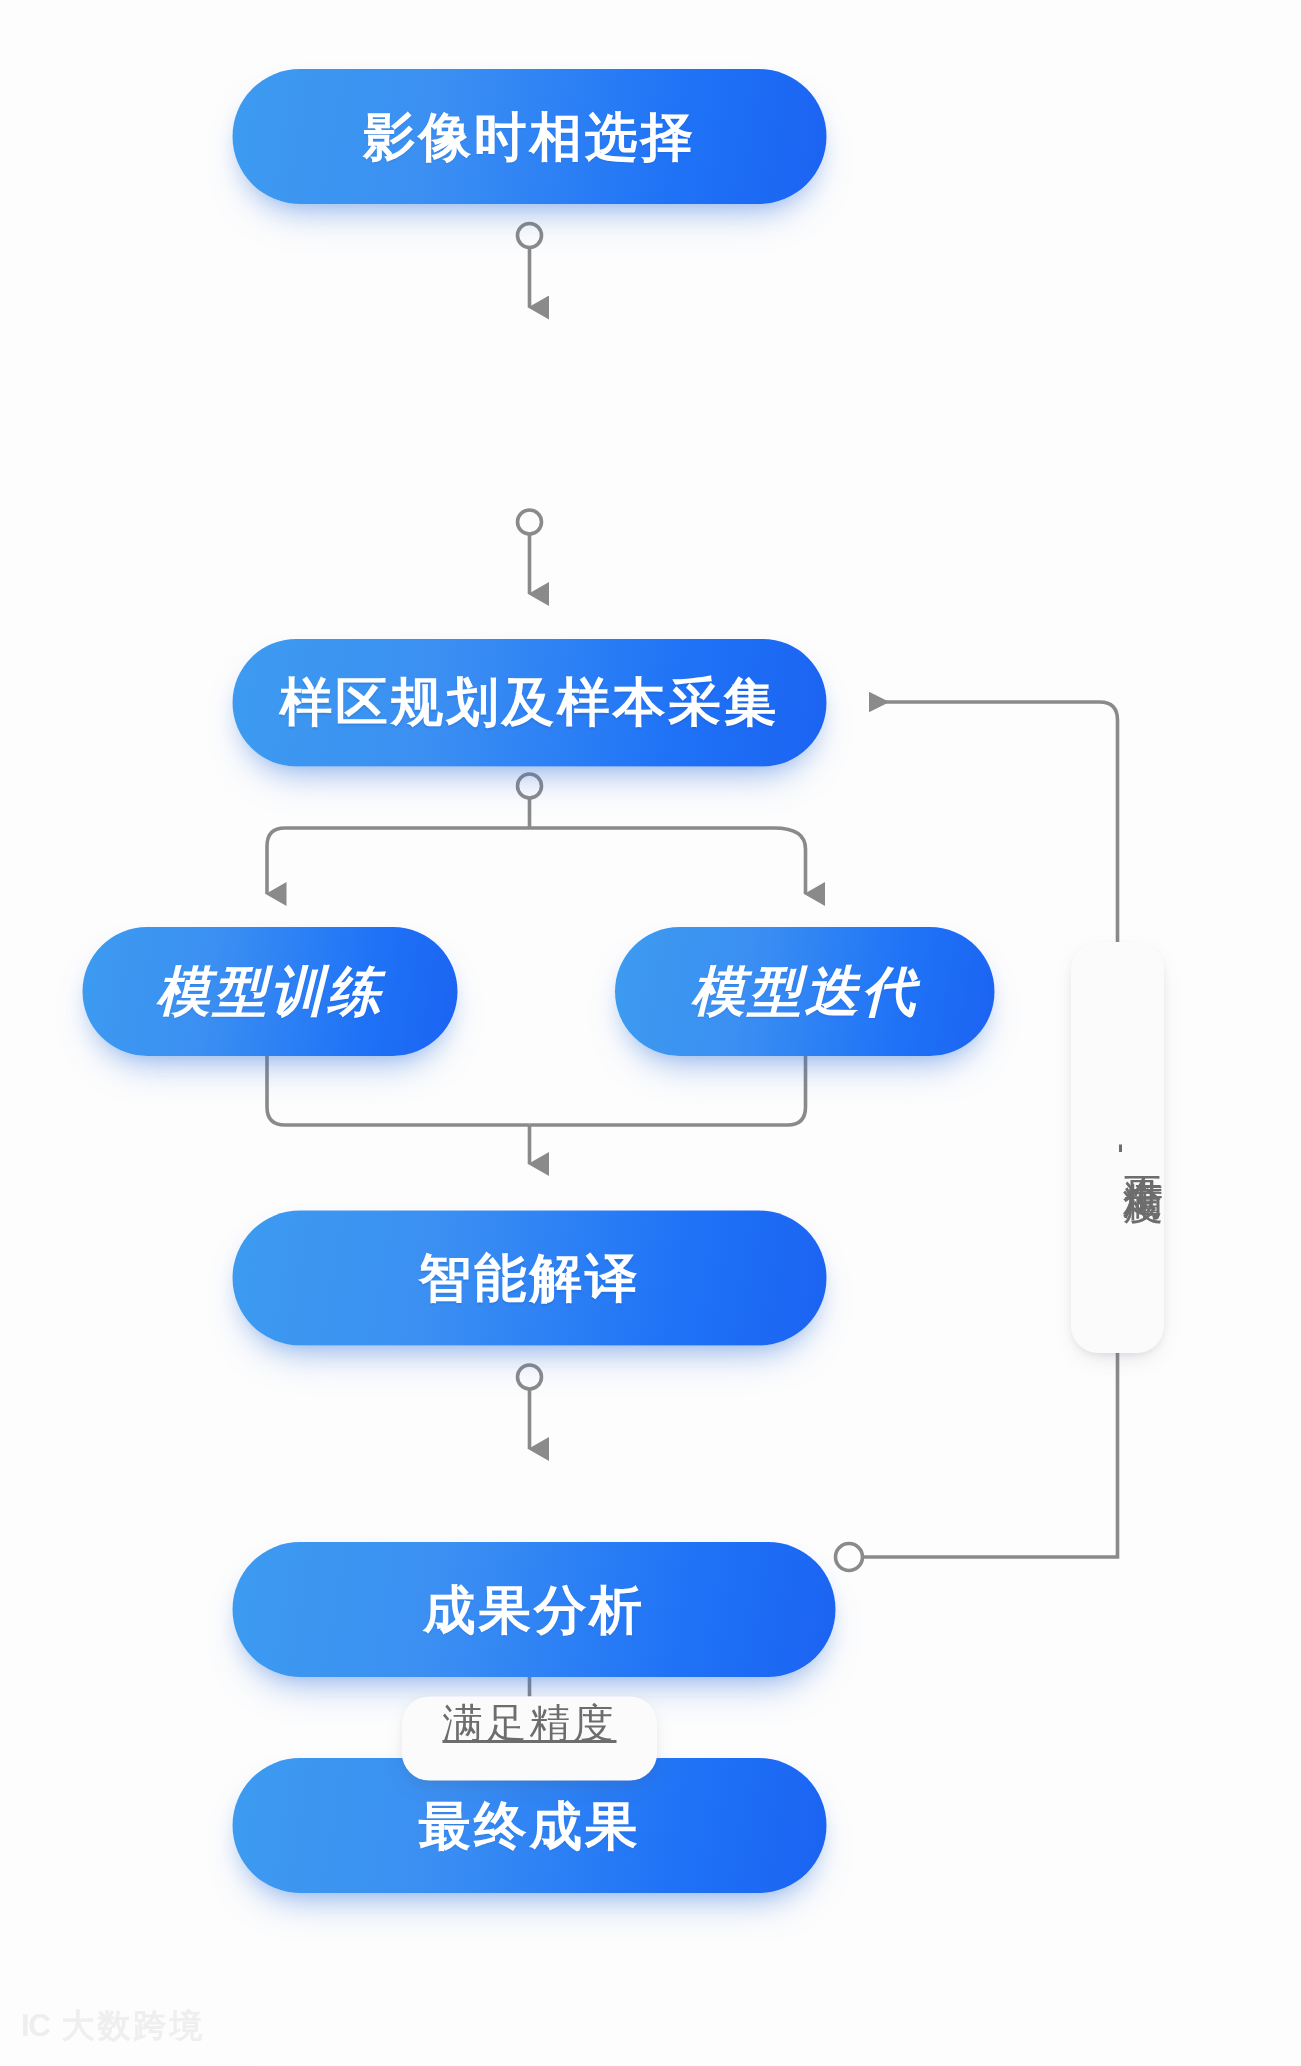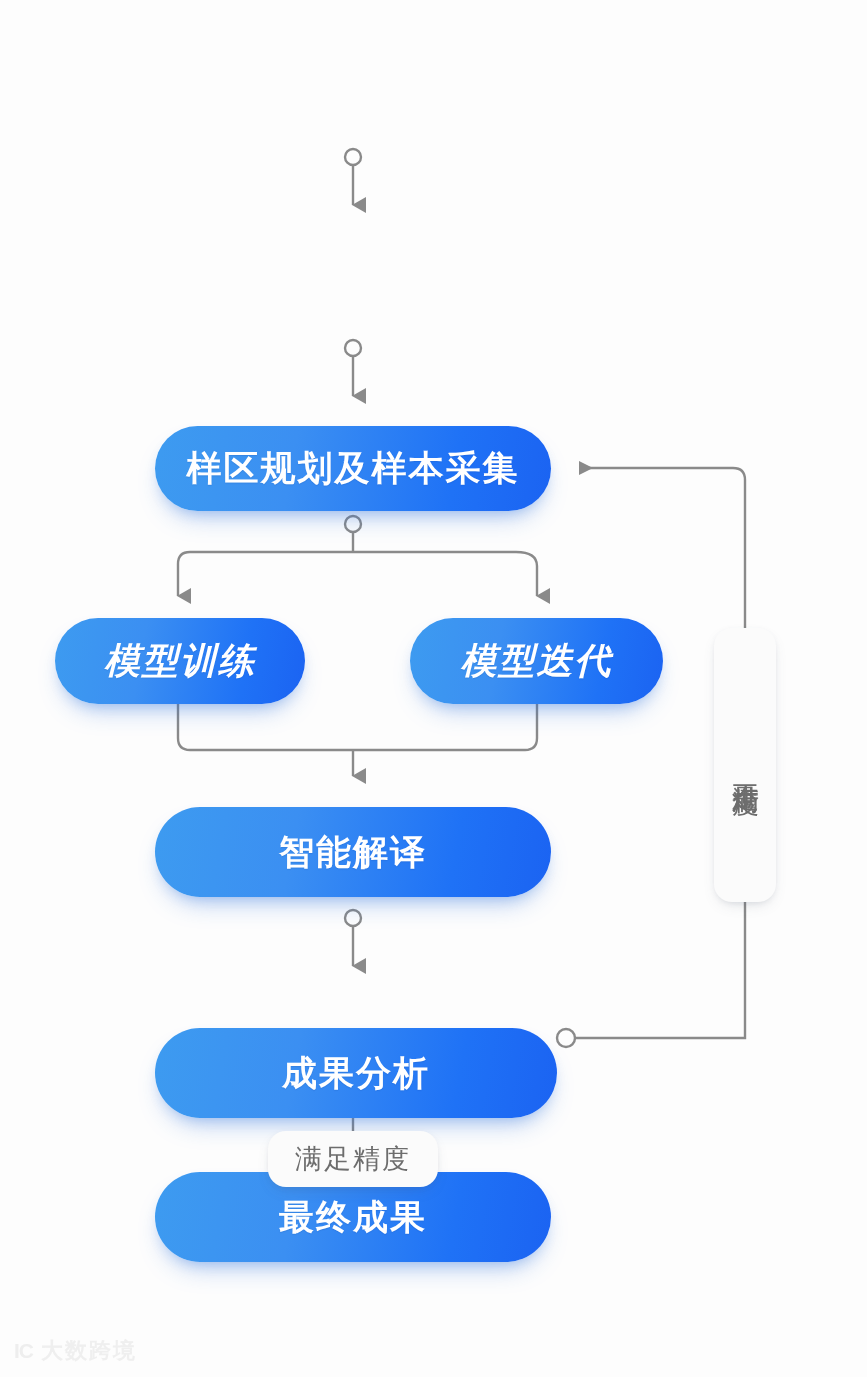--- a/index.html
+++ b/index.html
@@ -41,24 +41,25 @@
 
   
   .chip{
     position:absolute;
     z-index:4;
     background:#fbfbfb;
     border-radius:18px;
     color:#6d6d6d;
     font-weight:500;
     display:flex;
-    align-items:center;
+    align-items:flex-start;
     justify-content:center;
     box-shadow:0 6px 16px -6px rgba(80,90,110,.22),
                0 2px 6px -2px rgba(80,90,110,.14);
+    text-decoration:underline;
   }
   #chip-pass{
     left:268px;top:1131px;width:170px;height:56px;
     font-size:27px;letter-spacing:2px;
   }
   #chip-fail{
     left:714px;top:628px;width:62px;height:274px;
     font-size:27px;letter-spacing:1px;
     writing-mode:vertical-rl;
     text-orientation:upright;
@@ -134,20 +135,23 @@
 
       <g>
         <circle cx="566" cy="1038" r="9" fill="#fdfdfd" stroke="#8a8a8a" stroke-width="2.4"></circle>
         <path d="M575,1038 L745,1038 L745,902"></path>
         <path d="M745,628 L745,480 Q745,468 733,468 L580,468" marker-end="url(#arrowLeft)"></path>
       </g>
 
     </g>
   </svg>
 
+  <div class="node big" id="node-1" style="left:155px;top:46px;width:396px;height:90px;">
+    <span>影像时相选择</span>
+  </div>
 
 
   <div class="node big" id="node-3" style="left:155px;top:426px;width:396px;height:85px;">
     <span>样区规划及样本采集</span>
   </div>
 
   <div class="node small" id="node-4" style="left:55px;top:618px;width:250px;height:86px;">
     <span>模型训练</span>
   </div>
 

